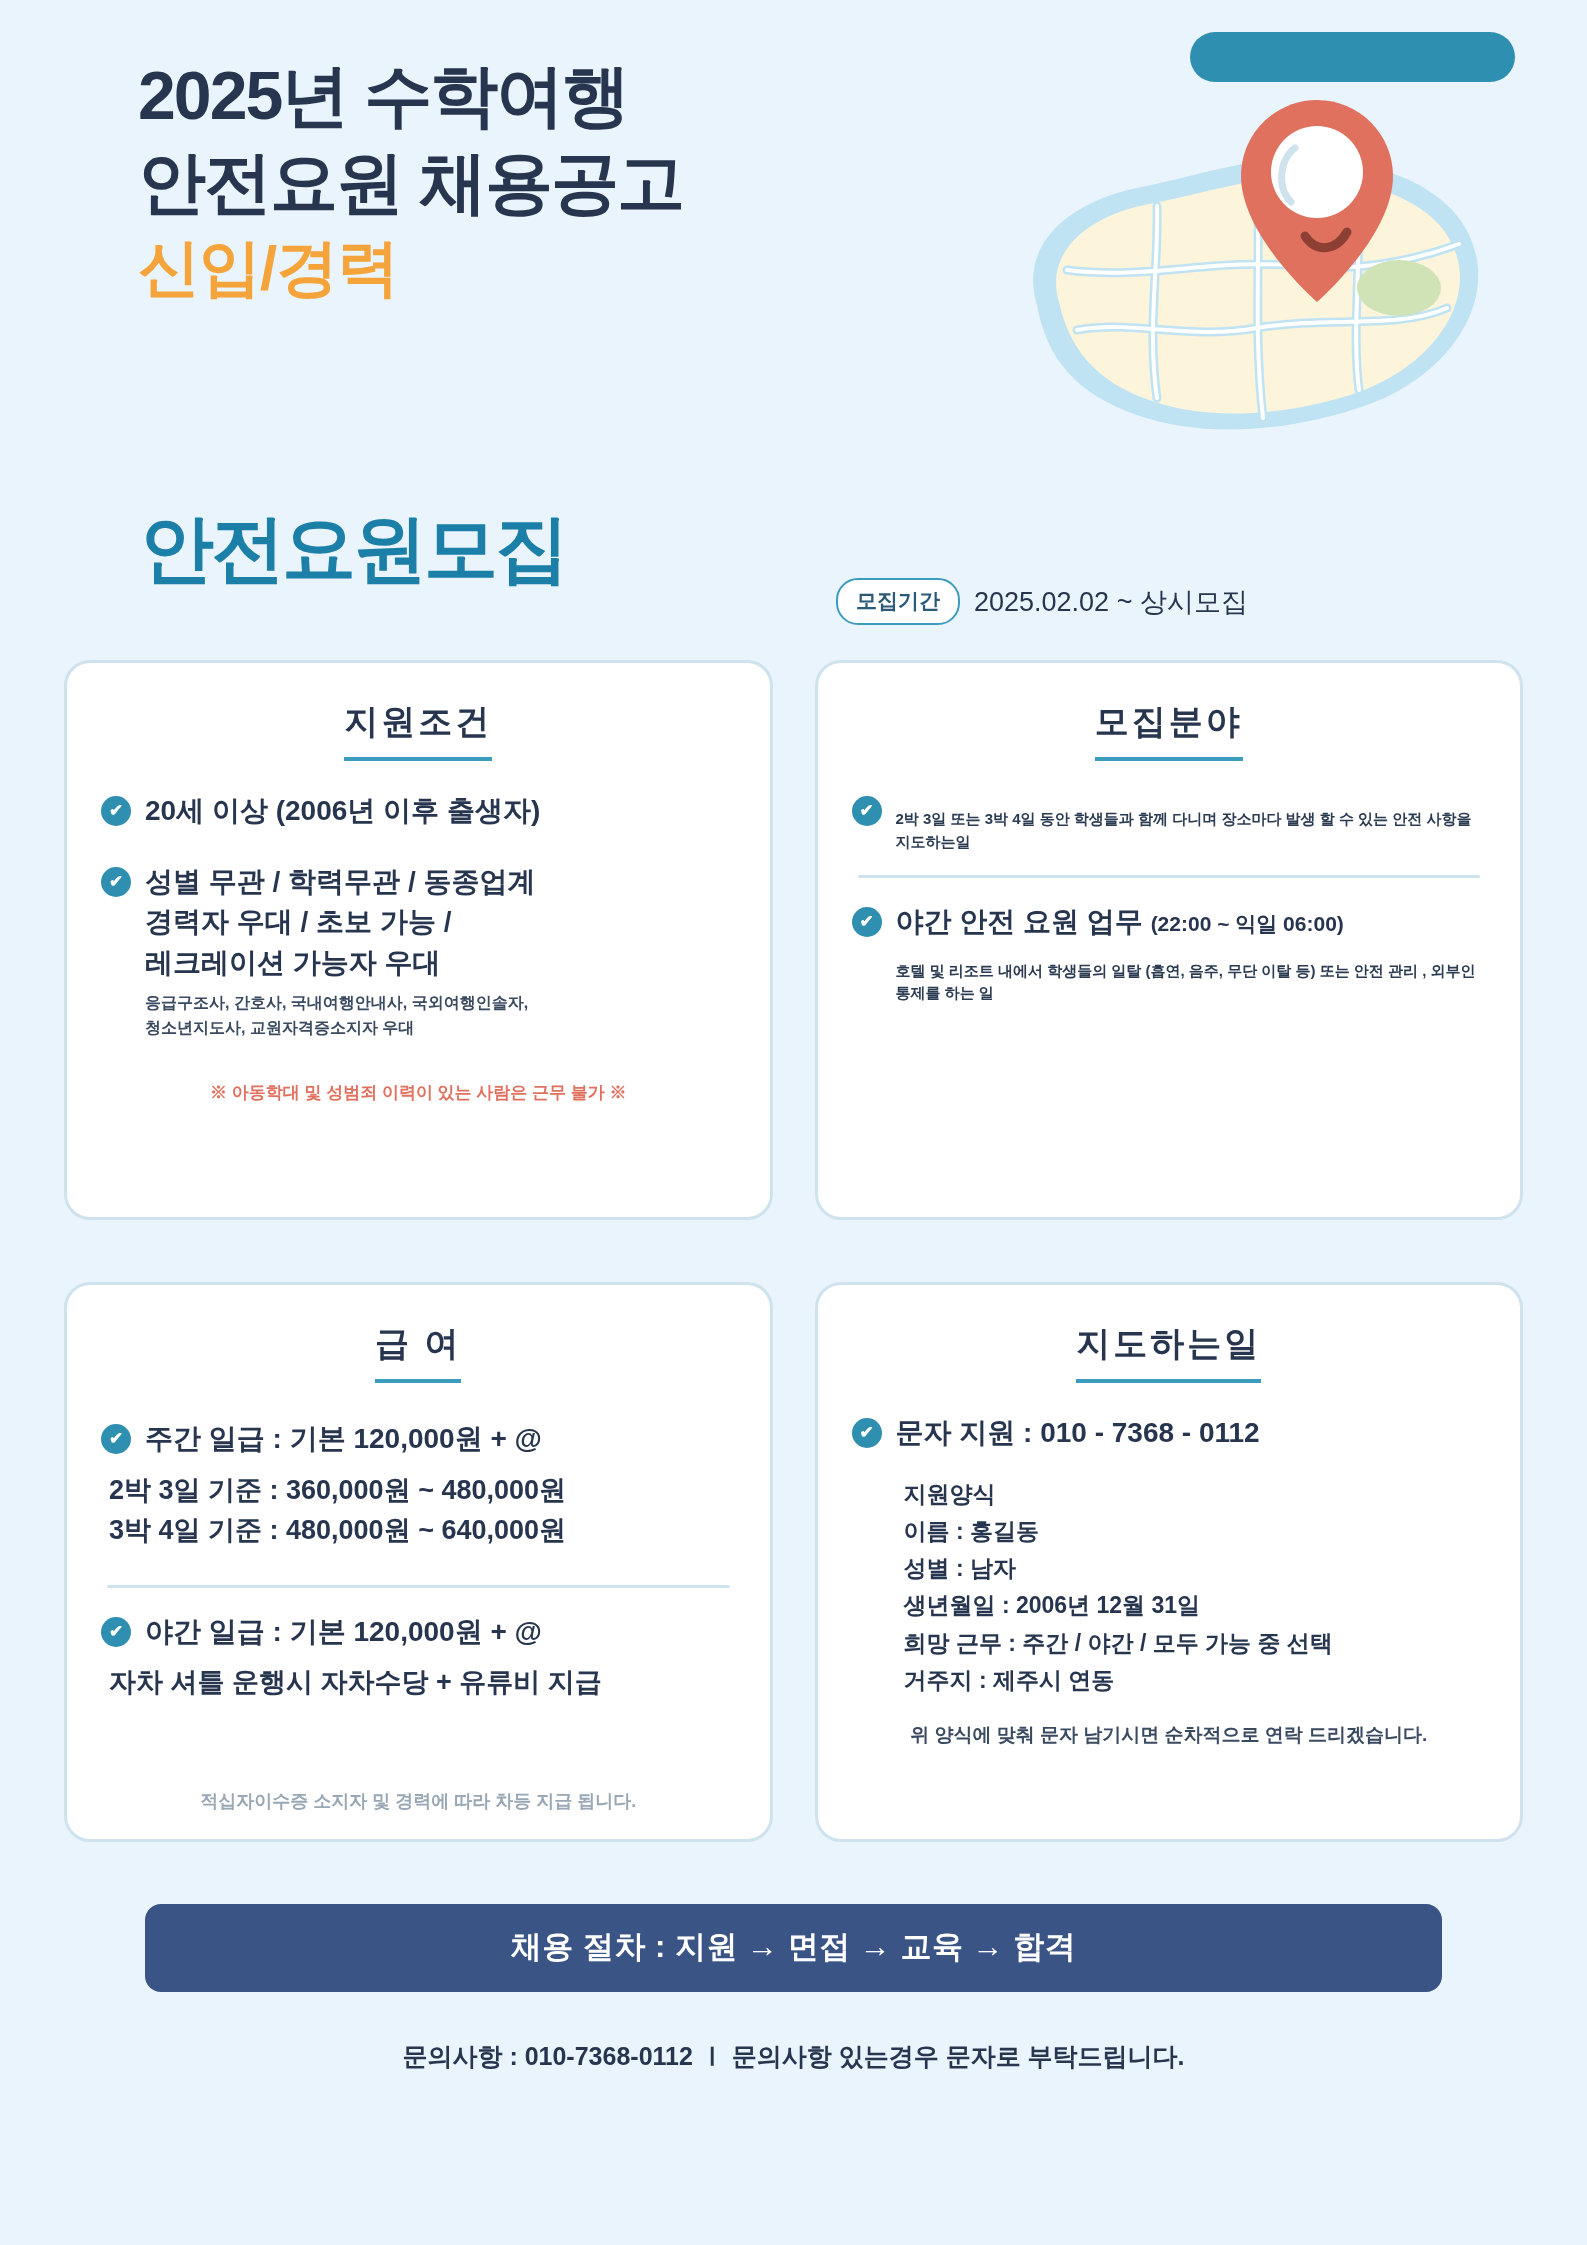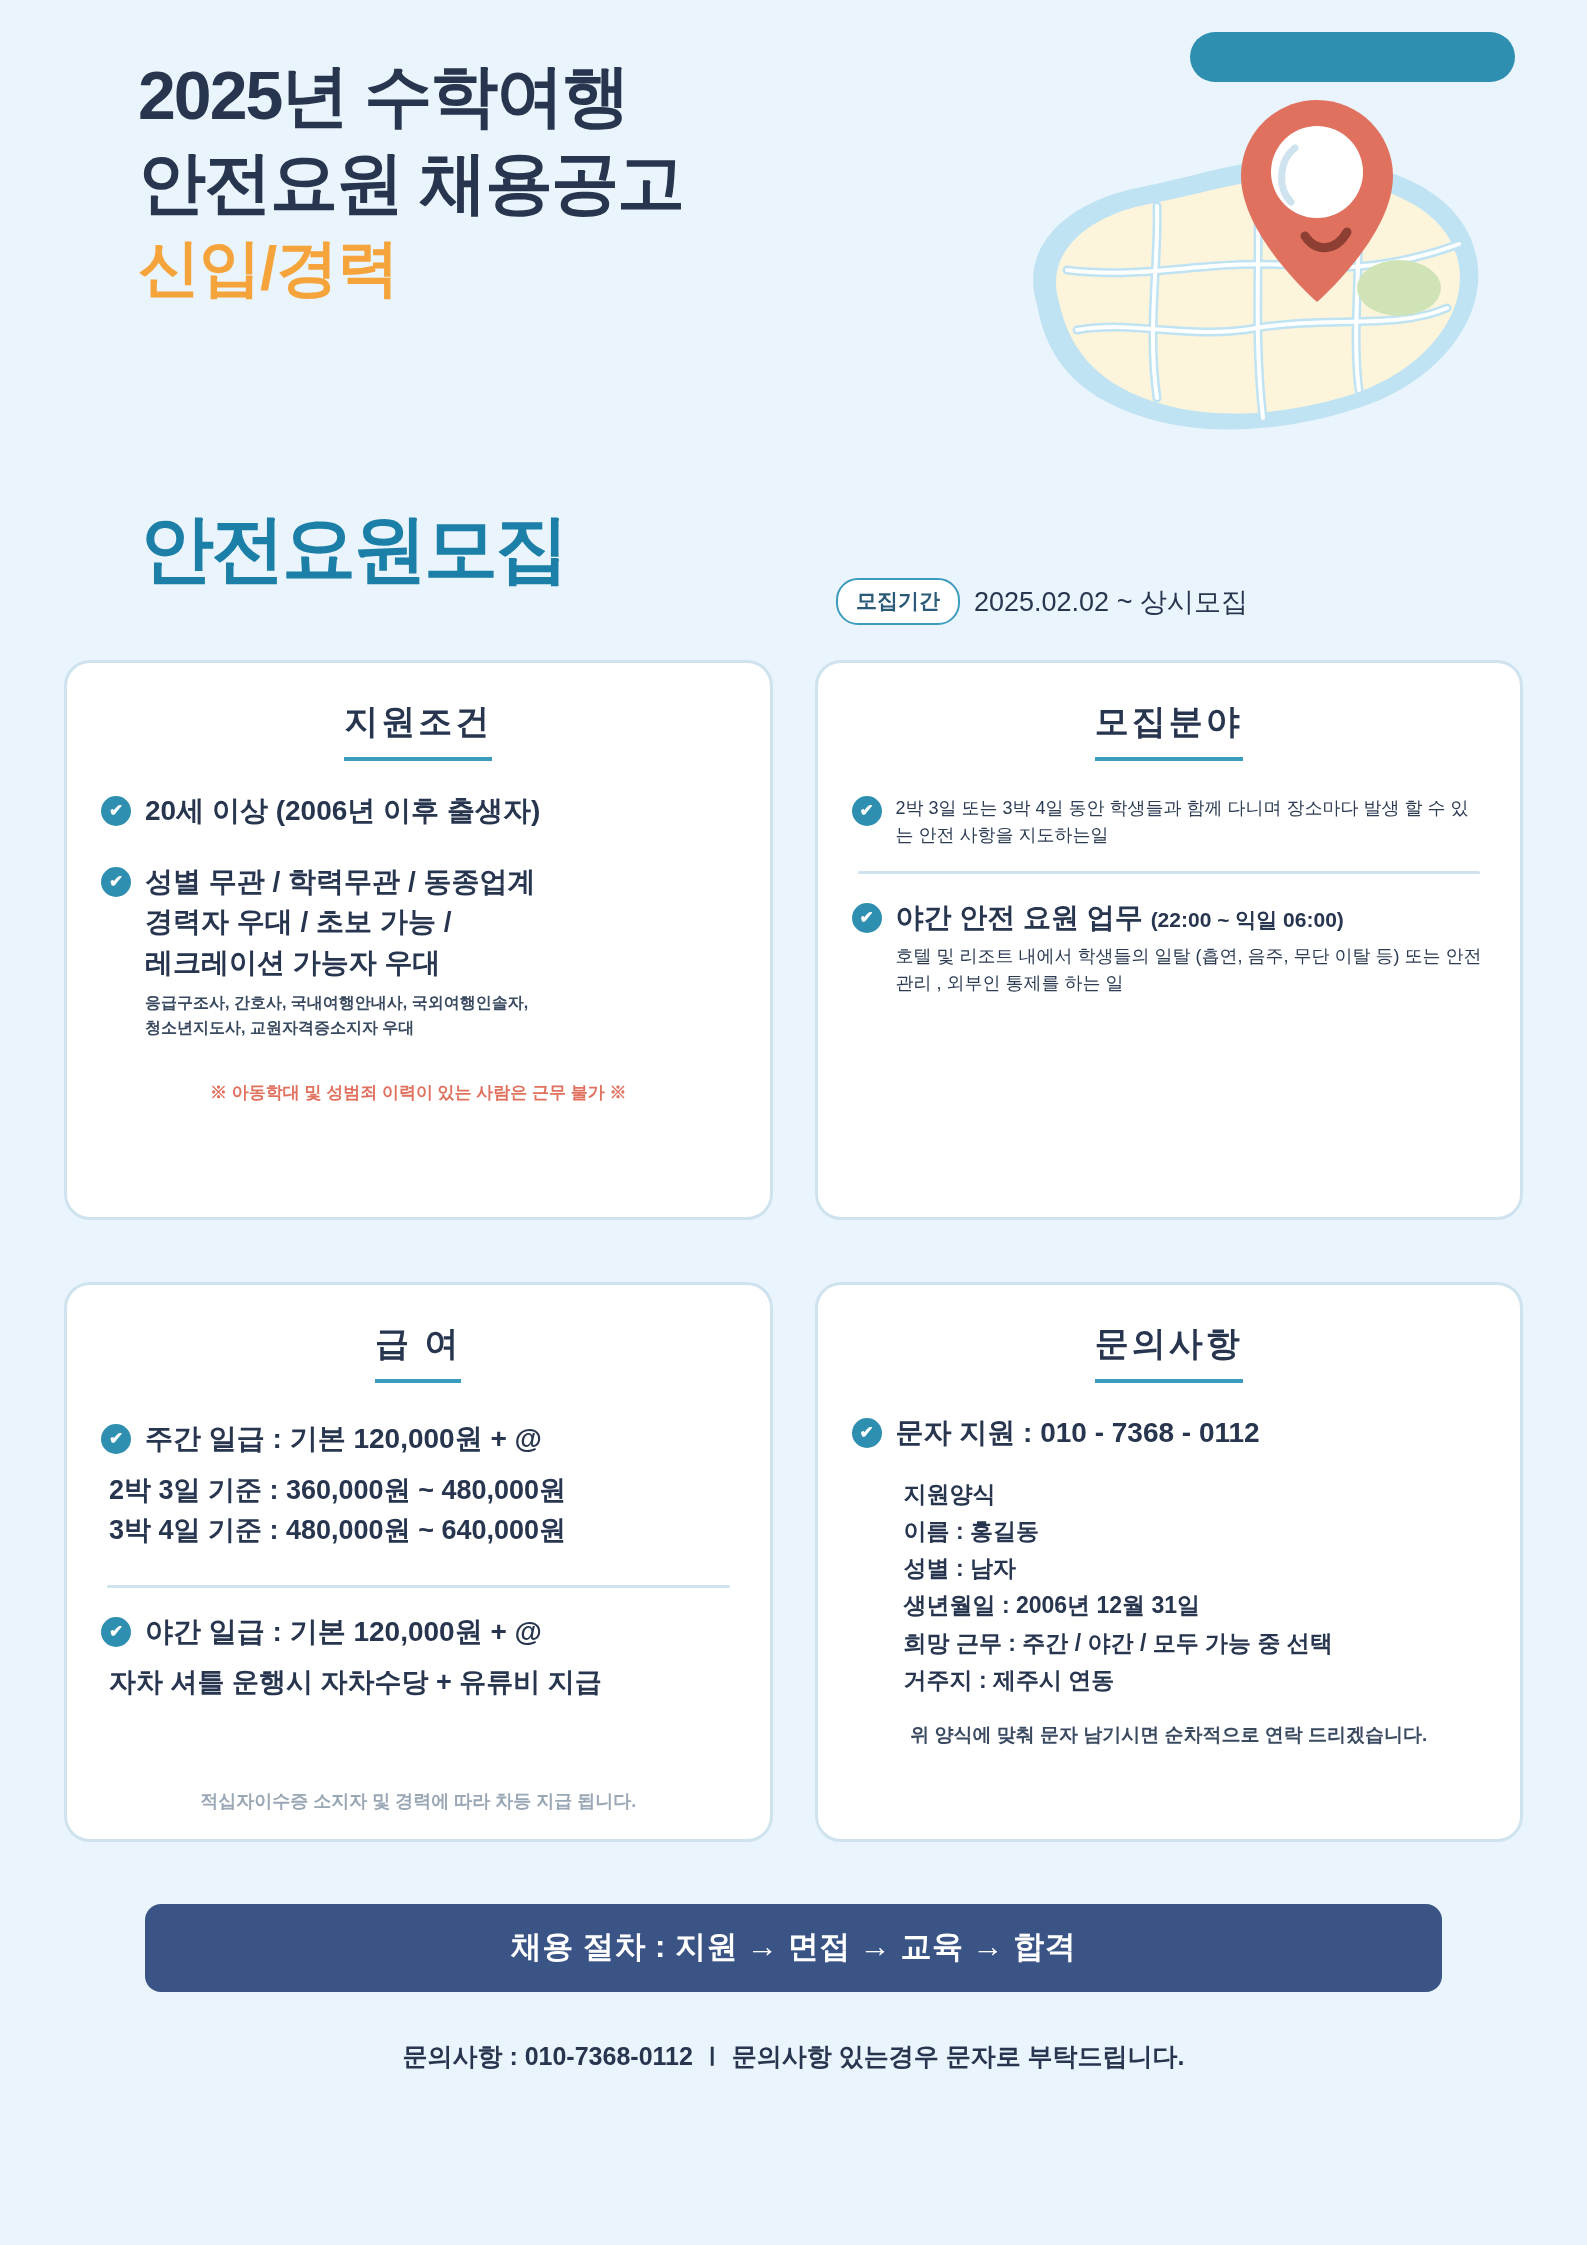--- a/index.html
+++ b/index.html
@@ -147,25 +147,25 @@
     font-size: 28px;
     font-weight: 800;
     color: #27354f;
     line-height: 1.45;
   }
   .item-head .small {
     font-size: 21px;
     font-weight: 700;
   }
   .item-sub {
-    font-size: 18px;
+    font-size: 15px;
     color: #2b3b52;
     line-height: 1.5;
-    margin-top: 4px;
-    font-weight: 400;
+    margin-top: 17px;
+    font-weight: 700;
   }
   .item-tiny {
     font-size: 16px;
     color: #3a4a60;
     line-height: 1.55;
     margin-top: 8px;
     font-weight: 600;
   }
   .warn {
     margin-top: 40px;
@@ -362,21 +362,21 @@
         <div class="item-body">
           <div class="item-head">야간 일급 : 기본 120,000원  +  @</div>
         </div>
       </div>
       <div class="pay-line">자차 셔틀 운행시 자차수당 + 유류비 지급</div>
 
       <div class="note-grey">적십자이수증 소지자 및 경력에 따라 차등 지급 됩니다.</div>
     </div>
 
     <div class="card tall">
-      <div class="card-title">문의사항</div>
+      <div class="card-title">지도하는일</div>
 
       <div class="item" style="margin-top:30px;">
         <div class="check">✔</div>
         <div class="item-body">
           <div class="item-head">문자 지원  :  010 - 7368 - 0112</div>
         </div>
       </div>
 
       <div class="apply-form">
         <div>지원양식</div>

